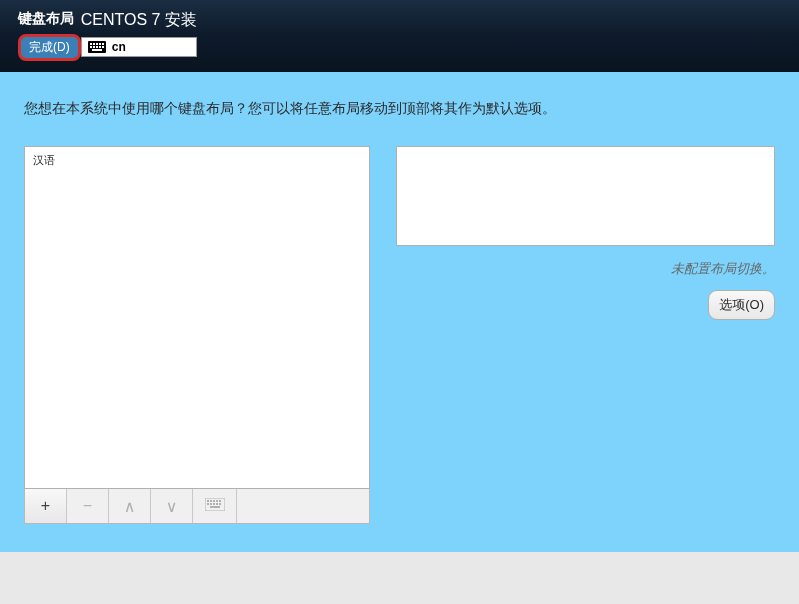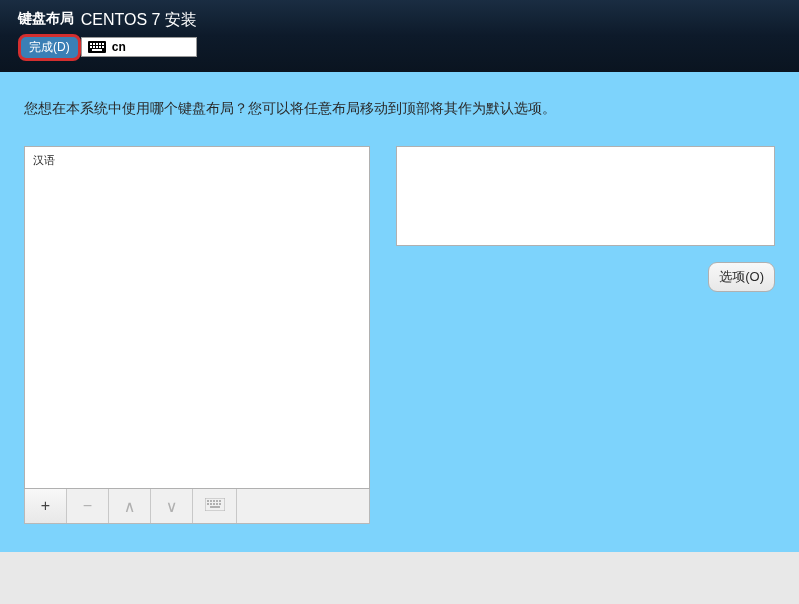--- a/index.html
+++ b/index.html
@@ -224,18 +224,19 @@
               <rect x="5" y="8" width="10" height="2" fill="#b0b0b0"></rect>
             </svg>
           </span>
         </button>
         <div class="toolbar-spacer"></div>
       </div>
     </div>
 
     <div class="right-column">
       <textarea class="test-area" style=""></textarea>
+      <div class="status-text">未配置布局切换。</div>
       <div class="options-btn-wrap">
         <button class="options-btn">选项(O)</button>
       </div>
     </div>
   </div>
 </div>
 
 </body></html>

